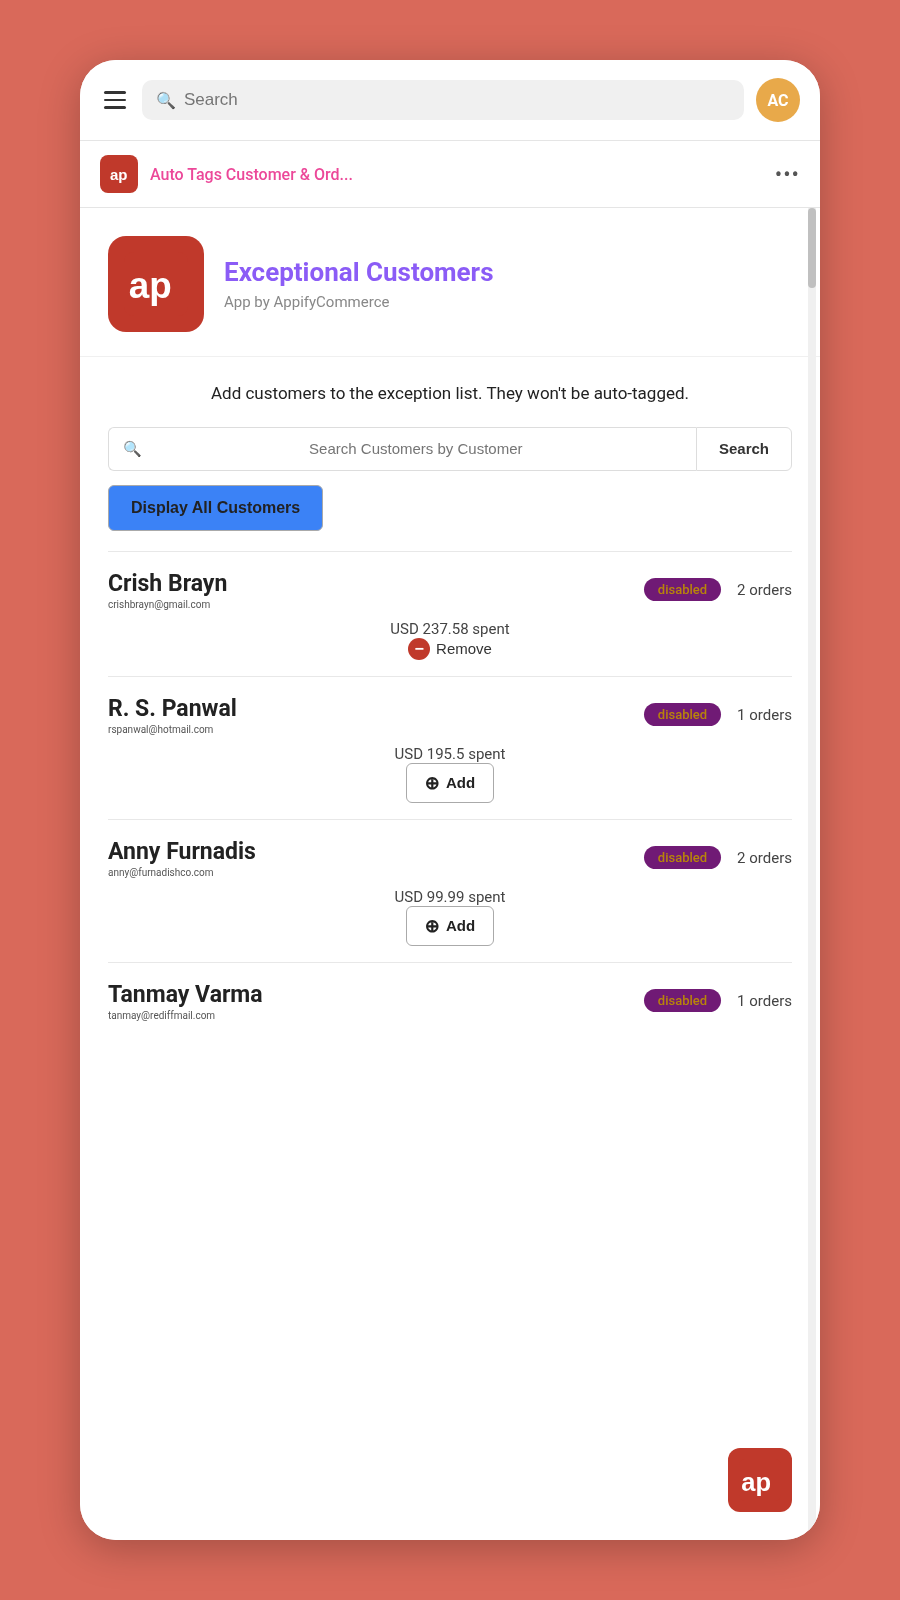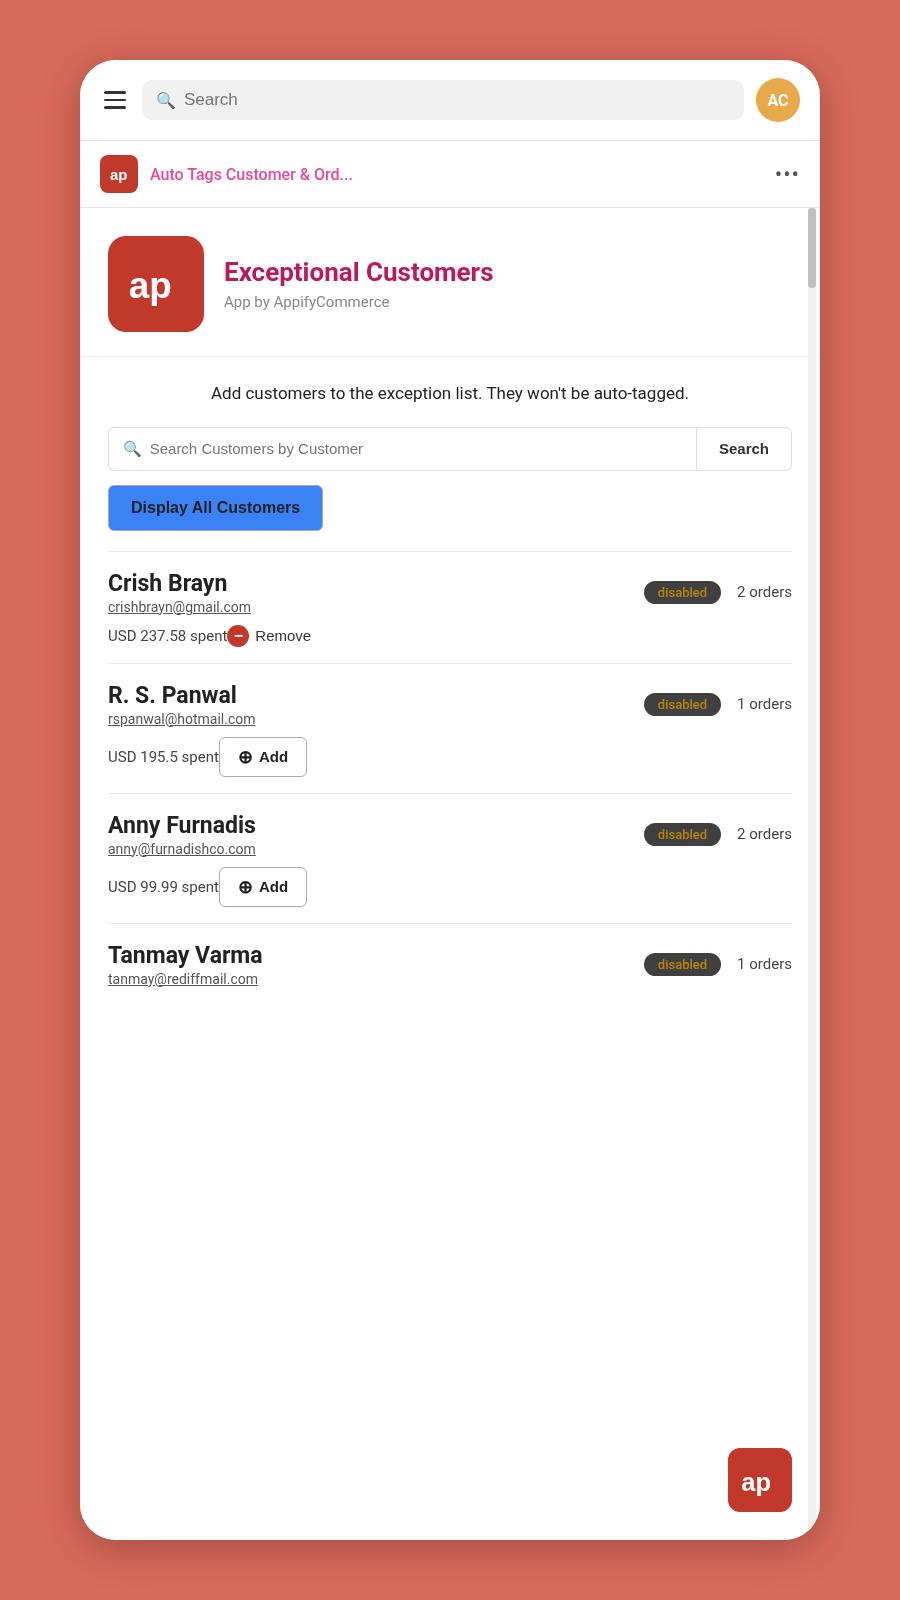--- a/index.html
+++ b/index.html
@@ -141,21 +141,21 @@
       justify-content: center;
       flex-shrink: 0;
     }
     .app-logo-large svg {
       width: 64px;
       height: 64px;
     }
     .branding-text h1 {
       font-size: 26px;
       font-weight: 700;
-      color: #be185d;
+      color: #8b5cf6;
       line-height: 1.2;
     }
     .branding-text p {
       font-size: 15px;
       color: #888;
       margin-top: 4px;
     }
     
     .scroll-indicator {
       position: absolute;
@@ -205,20 +205,21 @@
       align-items: center;
       gap: 8px;
       background: white;
     }
     .customer-search-input input {
       border: none;
       outline: none;
       font-size: 15px;
       color: #be185d;
       width: 100%;
+      text-align: center;
     }
     .search-btn {
       background: white;
       border: 1.5px solid #ddd;
       border-radius: 0 6px 6px 0;
       padding: 12px 22px;
       font-size: 15px;
       font-weight: 600;
       color: #333;
       cursor: pointer;
@@ -252,47 +253,48 @@
     }
     .customer-info {
       flex: 1;
     }
     .customer-name {
       font-size: 23px;
       font-weight: 700;
       color: #222;
     }
     .customer-email {
-      font-size: 14px;
+      font-size: 10px;
       color: #555;
       margin-top: 2px;
-      text-decoration: underline;
     }
     .customer-meta {
       display: flex;
       align-items: center;
       gap: 16px;
     }
     .disabled-badge {
-      background: #404040;
+      background: #701a75;
       color: #b8850a;
       border-radius: 20px;
       padding: 4px 14px;
       font-size: 13px;
       font-weight: 500;
     }
     .orders-count {
       font-size: 15px;
       color: #444;
       white-space: nowrap;
     }
     .customer-bottom-row {
       display: flex;
       align-items: center;
+      justify-content: space-between;
       margin-top: 10px;
+      flex-direction: column;
     }
     .amount-spent {
       font-size: 15px;
       color: #444;
     }
     .remove-btn {
       display: flex;
       align-items: center;
       gap: 6px;
       color: #333;

